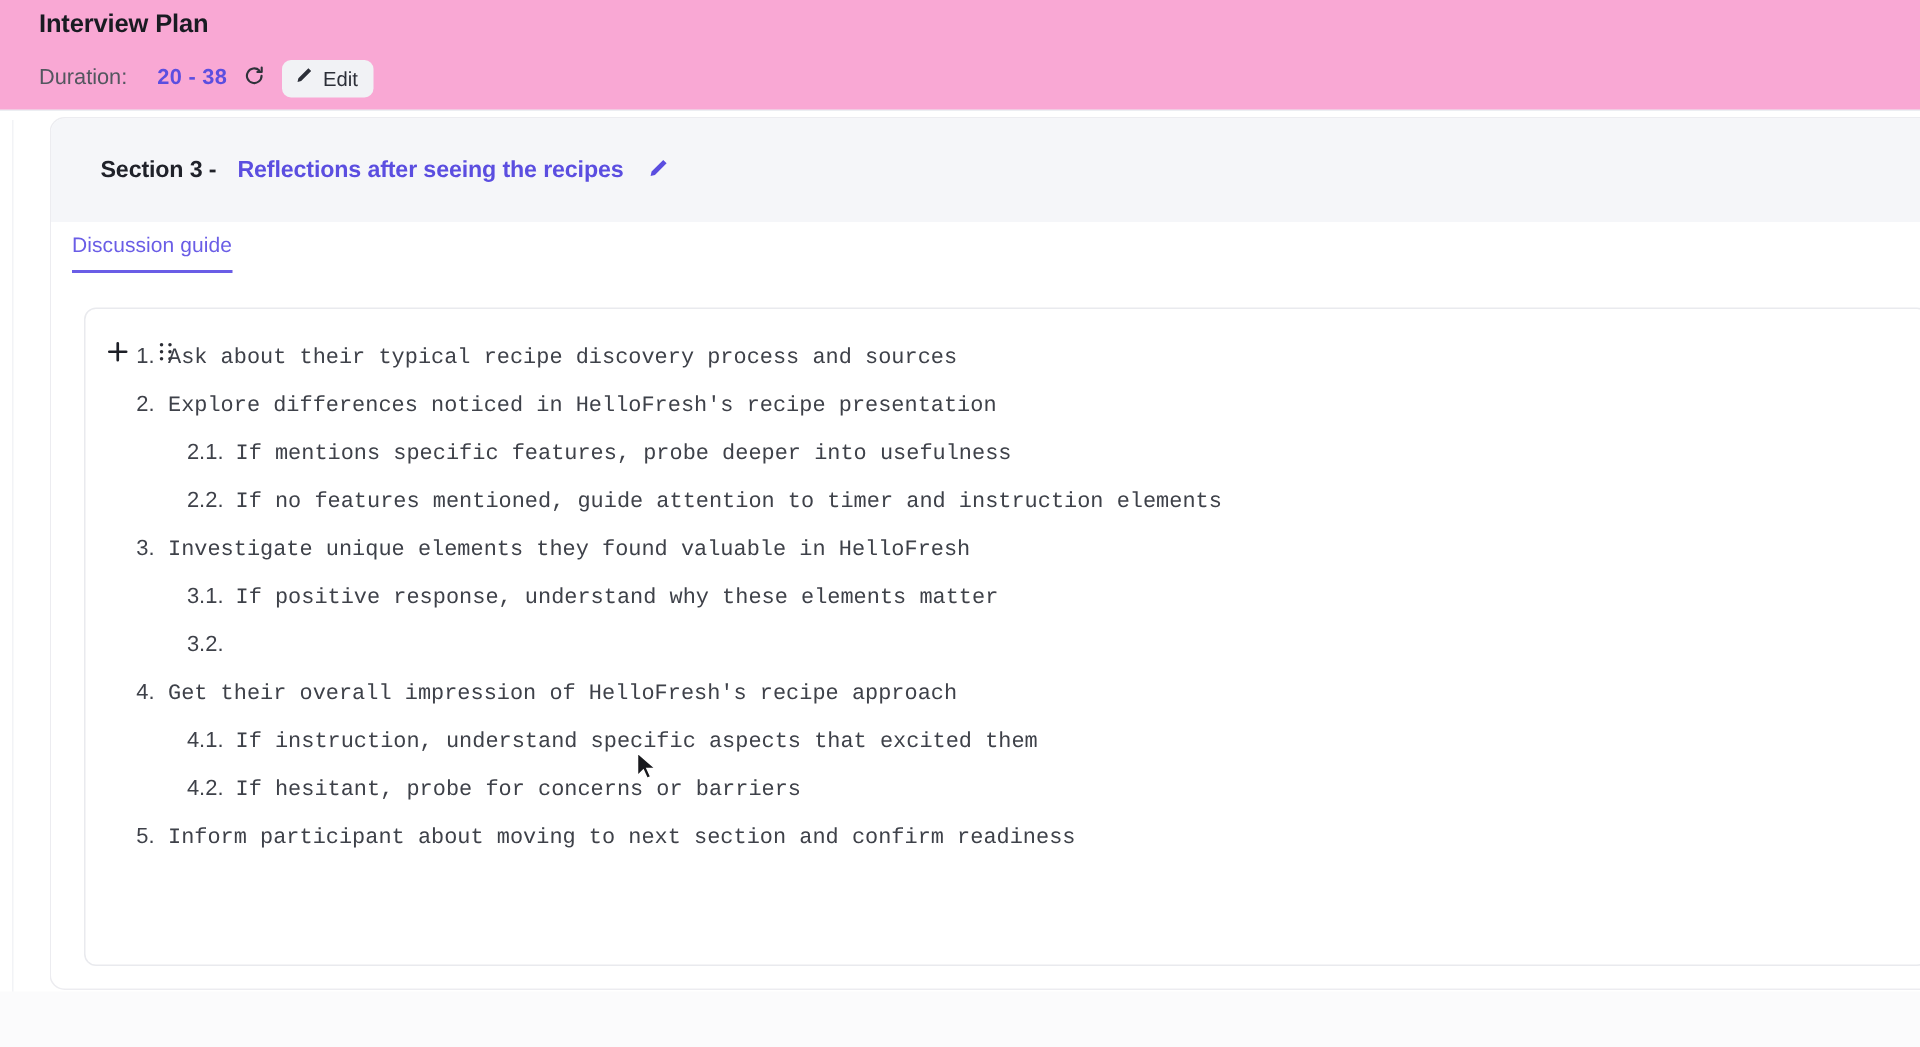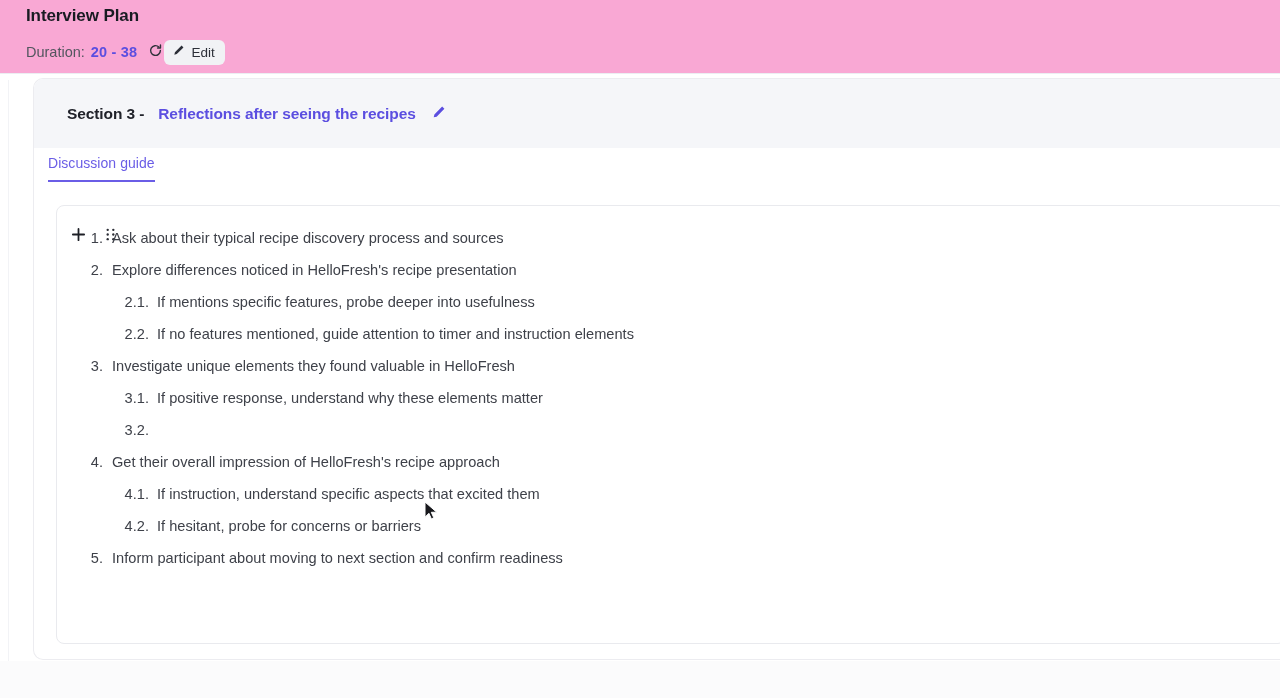--- a/index.html
+++ b/index.html
@@ -36,36 +36,37 @@
     position: absolute;
     left: 26px; top: 40px;
     display: flex;
     align-items: center;
     gap: 0px;
     height: 24px;
   }
   .duration-label {
     font-size: 14.5px;
     color: #53565f;
-    margin-right: 6px;
+    margin-right: 20px;
   }
   .duration-value {
     font-size: 14.5px;
     font-weight: 700;
     color: #5b4ee0;
     letter-spacing: 0.2px;
   }
   .refresh-btn {
     margin-left: 9px;
     width: 18px; height: 18px;
     display: flex; align-items: center; justify-content: center;
     cursor: pointer;
     background: none; border: none; padding: 0;
   }
   .edit-btn {
+    margin-left: 10px;
     display: flex;
     align-items: center;
     gap: 6px;
     background: #f1f2f5;
     border: none;
     border-radius: 6px;
     height: 25px;
     padding: 0 10px 0 8px;
     cursor: pointer;
     font-family: inherit;
@@ -195,20 +196,21 @@
     letter-spacing: 0.01px;
   }
   .g-item .num {
     width: 46px;
     text-align: right;
     flex: none;
     color: #3e4149;
   }
   .g-item .txt {
     margin-left: 9px;
+    font-family: Liberation Mono, monospace;
   }
   .g-item.lvl2 .num {
     width: 92px;
     text-align: right;
   }
   .g-item.lvl2 .txt {
     margin-left: 8px;
   }
 
   

